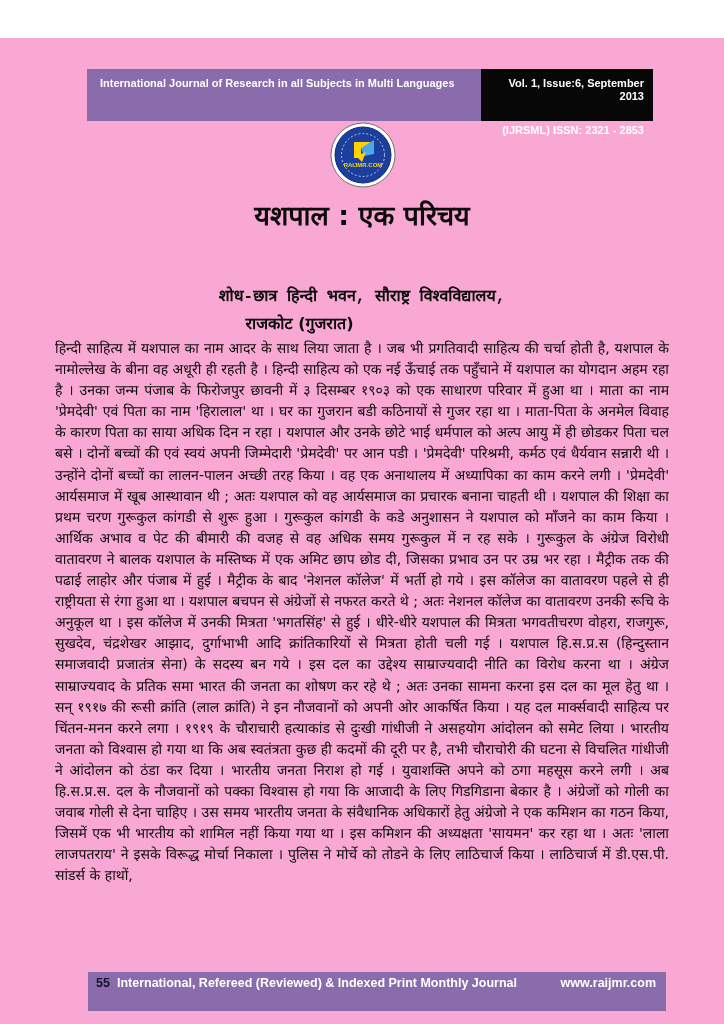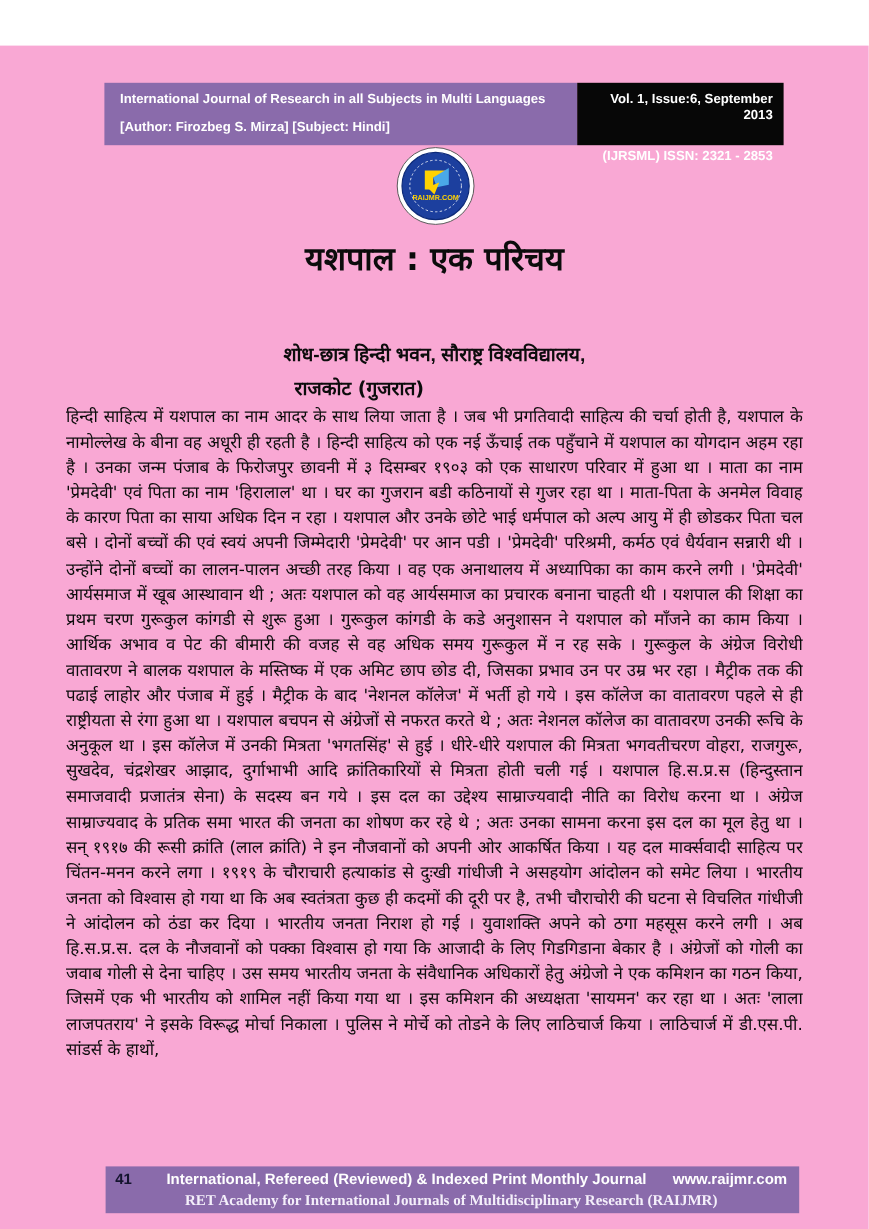--- a/index.html
+++ b/index.html
@@ -80,21 +80,21 @@
     font-size: 16px;
     font-weight: bold;
     color: #0c0c0c;
   }
   .affil1 {
     position: absolute;
     top: 246px;
     left: 0;
     width: 724px;
     text-align: center;
-    font-family: Liberation Sans, sans-serif;
+    font-family: Liberation Mono, monospace;
     font-size: 16px;
     font-weight: bold;
     color: #0c0c0c;
   }
   .affil2 {
     position: absolute;
     top: 274px;
     left: 0;
     width: 599px;
     text-align: center;
@@ -133,40 +133,39 @@
     display: flex;
     align-items: center;
     font-size: 12.5px;
     font-weight: bold;
     line-height: 17px;
   }
   .page-num {
     color: #14142e;
     margin-right: 7px;
   }
-  .footer-label { flex: 1; text-align: center; }
+  .footer-label { flex: 1; }
   .footer-site { text-align: right; }
   .footer-line2 {
     text-align: center;
     font-family: "Liberation Serif", serif;
     font-size: 12.5px;
     font-weight: bold;
     line-height: 16px;
     color: #f4effa;
   }
 </style>
 </head>
 <body>
 
 <div class="page">
 
   <div class="header">
     <div class="header-left">
       <div>International Journal of Research in all Subjects in Multi Languages</div>
-      <div>[Author: Firozbeg S. Mirza] [Subject: Hindi]</div>
     </div>
     <div class="header-right">
       <div>Vol. 1, Issue:6, September 2013</div>
       <div>(IJRSML)  ISSN: 2321 - 2853</div>
     </div>
   </div>
 
   <div class="logo">
     <svg width="66" height="66" viewBox="0 0 66 66">
       <circle cx="33" cy="33" r="32" fill="#ffffff" stroke="#555555" stroke-width="0.8"></circle>
@@ -180,20 +179,19 @@
   </div>
 
   <h1 class="title">यशपाल : एक परिचय</h1>
   <div class="affil1">शोध-छात्र हिन्दी भवन, सौराष्ट्र विश्वविद्यालय,</div>
   <div class="affil2">राजकोट (गुजरात)</div>
 
   <div class="body-text">हिन्दी साहित्य में यशपाल का नाम आदर के साथ लिया जाता है । जब भी प्रगतिवादी साहित्य की चर्चा होती है, यशपाल के नामोल्लेख के बीना वह अधूरी ही रहती है । हिन्दी साहित्य को एक नई ऊँचाई तक पहुँचाने में यशपाल का योगदान अहम रहा है । उनका जन्म पंजाब के फिरोजपुर छावनी में ३ दिसम्बर १९०३ को एक साधारण परिवार में हुआ था । माता का नाम 'प्रेमदेवी' एवं पिता का नाम 'हिरालाल' था । घर का गुजरान बडी कठिनायों से गुजर रहा था । माता-पिता के अनमेल विवाह के कारण पिता का साया अधिक दिन न रहा । यशपाल और उनके छोटे भाई धर्मपाल को अल्प आयु में ही छोडकर पिता चल बसे । दोनों बच्चों की एवं स्वयं अपनी जिम्मेदारी 'प्रेमदेवी' पर आन पडी । 'प्रेमदेवी' परिश्रमी, कर्मठ एवं धैर्यवान सन्नारी थी । उन्होंने दोनों बच्चों का लालन-पालन अच्छी तरह किया । वह एक अनाथालय में अध्यापिका का काम करने लगी । 'प्रेमदेवी' आर्यसमाज में खूब आस्थावान थी ; अतः यशपाल को वह आर्यसमाज का प्रचारक बनाना चाहती थी । यशपाल की शिक्षा का प्रथम चरण गुरूकुल कांगडी से शुरू हुआ । गुरूकुल कांगडी के कडे अनुशासन ने यशपाल को माँजने का काम किया । आर्थिक अभाव व पेट की बीमारी की वजह से वह अधिक समय गुरूकुल में न रह सके । गुरूकुल के अंग्रेज विरोधी वातावरण ने बालक यशपाल के मस्तिष्क में एक अमिट छाप छोड दी, जिसका प्रभाव उन पर उम्र भर रहा । मैट्रीक तक की पढाई लाहोर और पंजाब में हुई । मैट्रीक के बाद 'नेशनल कॉलेज' में भर्ती हो गये । इस कॉलेज का वातावरण पहले से ही राष्ट्रीयता से रंगा हुआ था । यशपाल बचपन से अंग्रेजों से नफरत करते थे ; अतः नेशनल कॉलेज का वातावरण उनकी रूचि के अनुकूल था । इस कॉलेज में उनकी मित्रता 'भगतसिंह' से हुई । धीरे-धीरे यशपाल की मित्रता भगवतीचरण वोहरा, राजगुरू, सुखदेव, चंद्रशेखर आझाद, दुर्गाभाभी आदि क्रांतिकारियों से मित्रता होती चली गई । यशपाल हि.स.प्र.स (हिन्दुस्तान समाजवादी प्रजातंत्र सेना) के सदस्य बन गये । इस दल का उद्देश्य साम्राज्यवादी नीति का विरोध करना था । अंग्रेज साम्राज्यवाद के प्रतिक समा भारत की जनता का शोषण कर रहे थे ; अतः उनका सामना करना इस दल का मूल हेतु था । सन् १९१७ की रूसी क्रांति (लाल क्रांति) ने इन नौजवानों को अपनी ओर आकर्षित किया । यह दल मार्क्सवादी साहित्य पर चिंतन-मनन करने लगा । १९१९ के चौराचारी हत्याकांड से दुःखी गांधीजी ने असहयोग आंदोलन को समेट लिया । भारतीय जनता को विश्वास हो गया था कि अब स्वतंत्रता कुछ ही कदमों की दूरी पर है, तभी चौराचोरी की घटना से विचलित गांधीजी ने आंदोलन को ठंडा कर दिया । भारतीय जनता निराश हो गई । युवाशक्ति अपने को ठगा महसूस करने लगी । अब हि.स.प्र.स. दल के नौजवानों को पक्का विश्वास हो गया कि आजादी के लिए गिडगिडाना बेकार है । अंग्रेजों को गोली का जवाब गोली से देना चाहिए । उस समय भारतीय जनता के संवैधानिक अधिकारों हेतु अंग्रेजो ने एक कमिशन का गठन किया, जिसमें एक भी भारतीय को शामिल नहीं किया गया था । इस कमिशन की अध्यक्षता 'सायमन' कर रहा था । अतः 'लाला लाजपतराय' ने इसके विरूद्ध मोर्चा निकाला । पुलिस ने मोर्चे को तोडने के लिए लाठिचार्ज किया । लाठिचार्ज में डी.एस.पी. सांडर्स के हाथों,</div>
 
   <div class="footer">
     <div class="footer-line1">
-      <span class="page-num">41</span>
+      <span class="page-num">55</span>
       <span class="footer-label">International, Refereed (Reviewed) &amp; Indexed Print Monthly Journal</span>
       <span class="footer-site">www.raijmr.com</span>
     </div>
-    <div class="footer-line2">RET Academy for International Journals of Multidisciplinary Research (RAIJMR)</div>
   </div>
 
 </div>
 
 </body></html>

